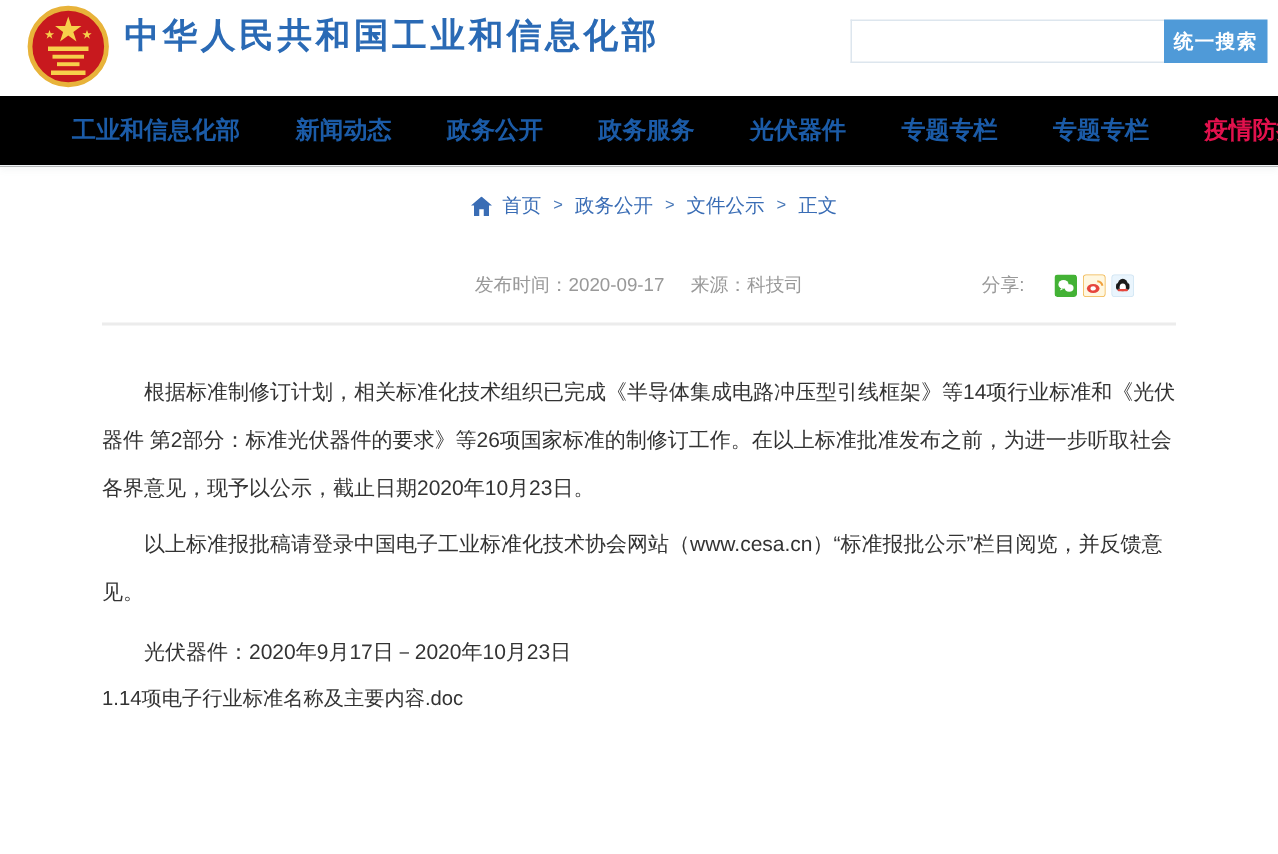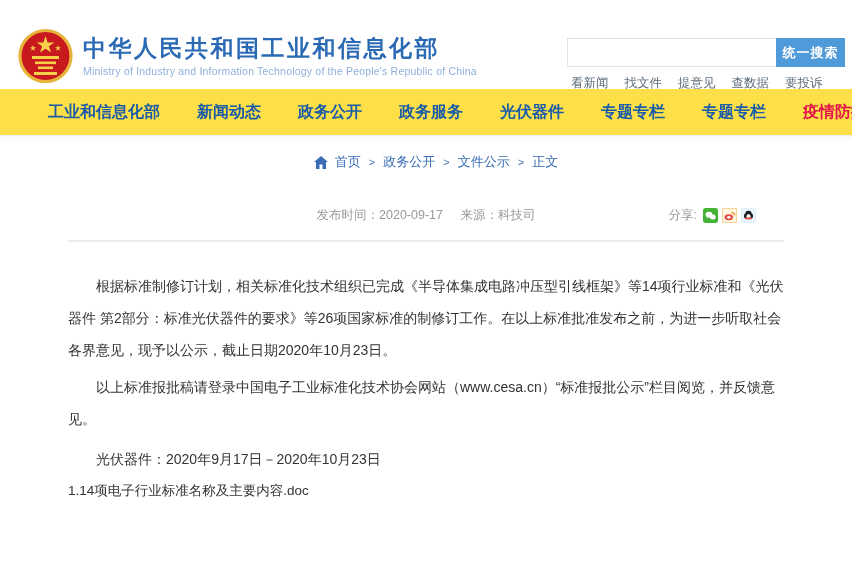--- a/index.html
+++ b/index.html
@@ -4,21 +4,21 @@
 <style>
   * { box-sizing: border-box; }
   html,body { margin:0; padding:0; }
   body {
     width:852px; height:569px; overflow:hidden;
     background:#ffffff; color:#333;
     font-family:"Liberation Sans","DejaVu Sans",sans-serif;
   }
 
   
-  .header { position:relative; height:64px; background:#fff;margin-top:25px; }
+  .header { position:relative; height:64px; background:#fff; }
   .brand { position:absolute; left:18px; top:3px; display:flex; align-items:flex-start; }
   .emblem { width:55px; height:56px; margin-right:10px; }
   .brand-text { padding-top:8px; }
   .site-title { color:#2a6ab5; font-size:23px; font-weight:bold; letter-spacing:2.5px; line-height:1.1; }
   .site-subtitle { color:#8fb0da; font-size:10.5px; margin-top:4px; letter-spacing:0.2px; }
 
   .search-area { position:absolute; right:7px; top:13px; width:278px; }
   .search-row { display:flex; }
   .search-input {
     flex:1; height:29px; border:1px solid #dde6ee; border-right:none;
@@ -27,21 +27,21 @@
   .search-btn {
     width:69px; height:29px; background:#4f9ad8; color:#fff; border:none;
     font-size:13px; font-weight:bold; cursor:pointer; letter-spacing:1px;
   }
   .quick-links { display:flex; margin-top:8px; padding-left:4px; }
   .quick-link { font-size:12.5px; color:#5d6b7a; margin-right:16px; cursor:pointer; }
 
   
   .nav {
     display:flex; align-items:center; height:47px; padding-left:22px;
-    background:#fde047; border-bottom:1px solid #eef1f4;
+    background:#000000; border-bottom:1px solid #eef1f4;
     box-shadow:0 3px 4px rgba(120,130,140,0.06);
   }
   .nav-logo { width:34px; height:30px; margin-right:26px; }
   .nav-item {
     font-size:16px; font-weight:bold; color:#1b5ba7; margin-right:37px;
     cursor:pointer; white-space:nowrap;
   }
   .nav-item.hot { color:#e3114d; }
 
   
@@ -61,21 +61,21 @@
   }
   .meta-row { position:relative; margin-top:30px; height:18px; }
   .meta-center {
     text-align:center; font-size:12.5px; color:#999;
   }
   .meta-center span { margin:0 7px; }
   .share-box {
     position:absolute; right:28px; top:0; display:flex; align-items:center;
     font-size:12.5px; color:#999;
   }
-  .share-label { margin-right:2px; }
+  .share-label { margin-right:16px; }
   .share-icon { width:15px; height:15px; border-radius:2px; margin-left:4px; cursor:pointer; display:block; }
 
   .divider { height:2px; background:#ececec; margin-top:15px; }
 
   .content { margin-top:28px; font-size:14px; color:#333; }
   .content p { margin:0 0 5px 0; text-indent:2em; line-height:32px; }
   .pubtime { margin-top:8px !important; }
   .attach-label { margin-top:14px !important; }
   .attach-item { line-height:22px; font-size:13.5px; color:#333; cursor:pointer; display:block; text-decoration:none; }
 </style>
@@ -90,35 +90,27 @@
       <polygon fill="#f7d04b" points="27.5,8 29.6,14.4 36.3,14.4 30.9,18.3 33,24.6 27.5,20.7 22,24.6 24.1,18.3 18.7,14.4 25.4,14.4"></polygon>
       <polygon fill="#f7d04b" points="15,17 15.8,19.2 18.1,19.2 16.2,20.6 16.9,22.8 15,21.4 13.1,22.8 13.8,20.6 11.9,19.2 14.2,19.2"></polygon>
       <polygon fill="#f7d04b" points="40,17 40.8,19.2 43.1,19.2 41.2,20.6 41.9,22.8 40,21.4 38.1,22.8 38.8,20.6 36.9,19.2 39.2,19.2"></polygon>
       <rect x="14" y="28" width="27" height="3" fill="#f7d04b"></rect>
       <rect x="17" y="33.5" width="21" height="2.6" fill="#f7d04b"></rect>
       <rect x="20" y="38.5" width="15" height="2.6" fill="#f7d04b"></rect>
       <rect x="16" y="44" width="23" height="3" fill="#f7d04b"></rect>
     </svg>
     <div class="brand-text">
       <div class="site-title">中华人民共和国工业和信息化部</div>
-      <div class="site-subtitle">Ministry of Industry and Information Technology of the People's Republic of China</div>
     </div>
   </div>
 
   <div class="search-area">
     <div class="search-row">
       <input class="search-input" type="text" value="" style="">
       <button class="search-btn">统一搜索</button>
-    </div>
-    <div class="quick-links">
-      <span class="quick-link">看新闻</span>
-      <span class="quick-link">找文件</span>
-      <span class="quick-link">提意见</span>
-      <span class="quick-link">查数据</span>
-      <span class="quick-link">要投诉</span>
     </div>
   </div>
 </div>
 
 <div class="nav">
   <svg class="nav-logo" viewBox="0 0 34 30">
     <circle cx="13" cy="15" r="8.5" fill="none" stroke="#e8541e" stroke-width="4" stroke-dasharray="2.4 2.6"></circle>
     <path d="M6.5 15 a7 6.5 0 1 1 14 1.5 a10 8 0 0 0 9 -2" fill="none" stroke="#2a6ab5" stroke-width="3.2" stroke-linecap="round"></path>
   </svg>
   <span class="nav-item">工业和信息化部</span>

